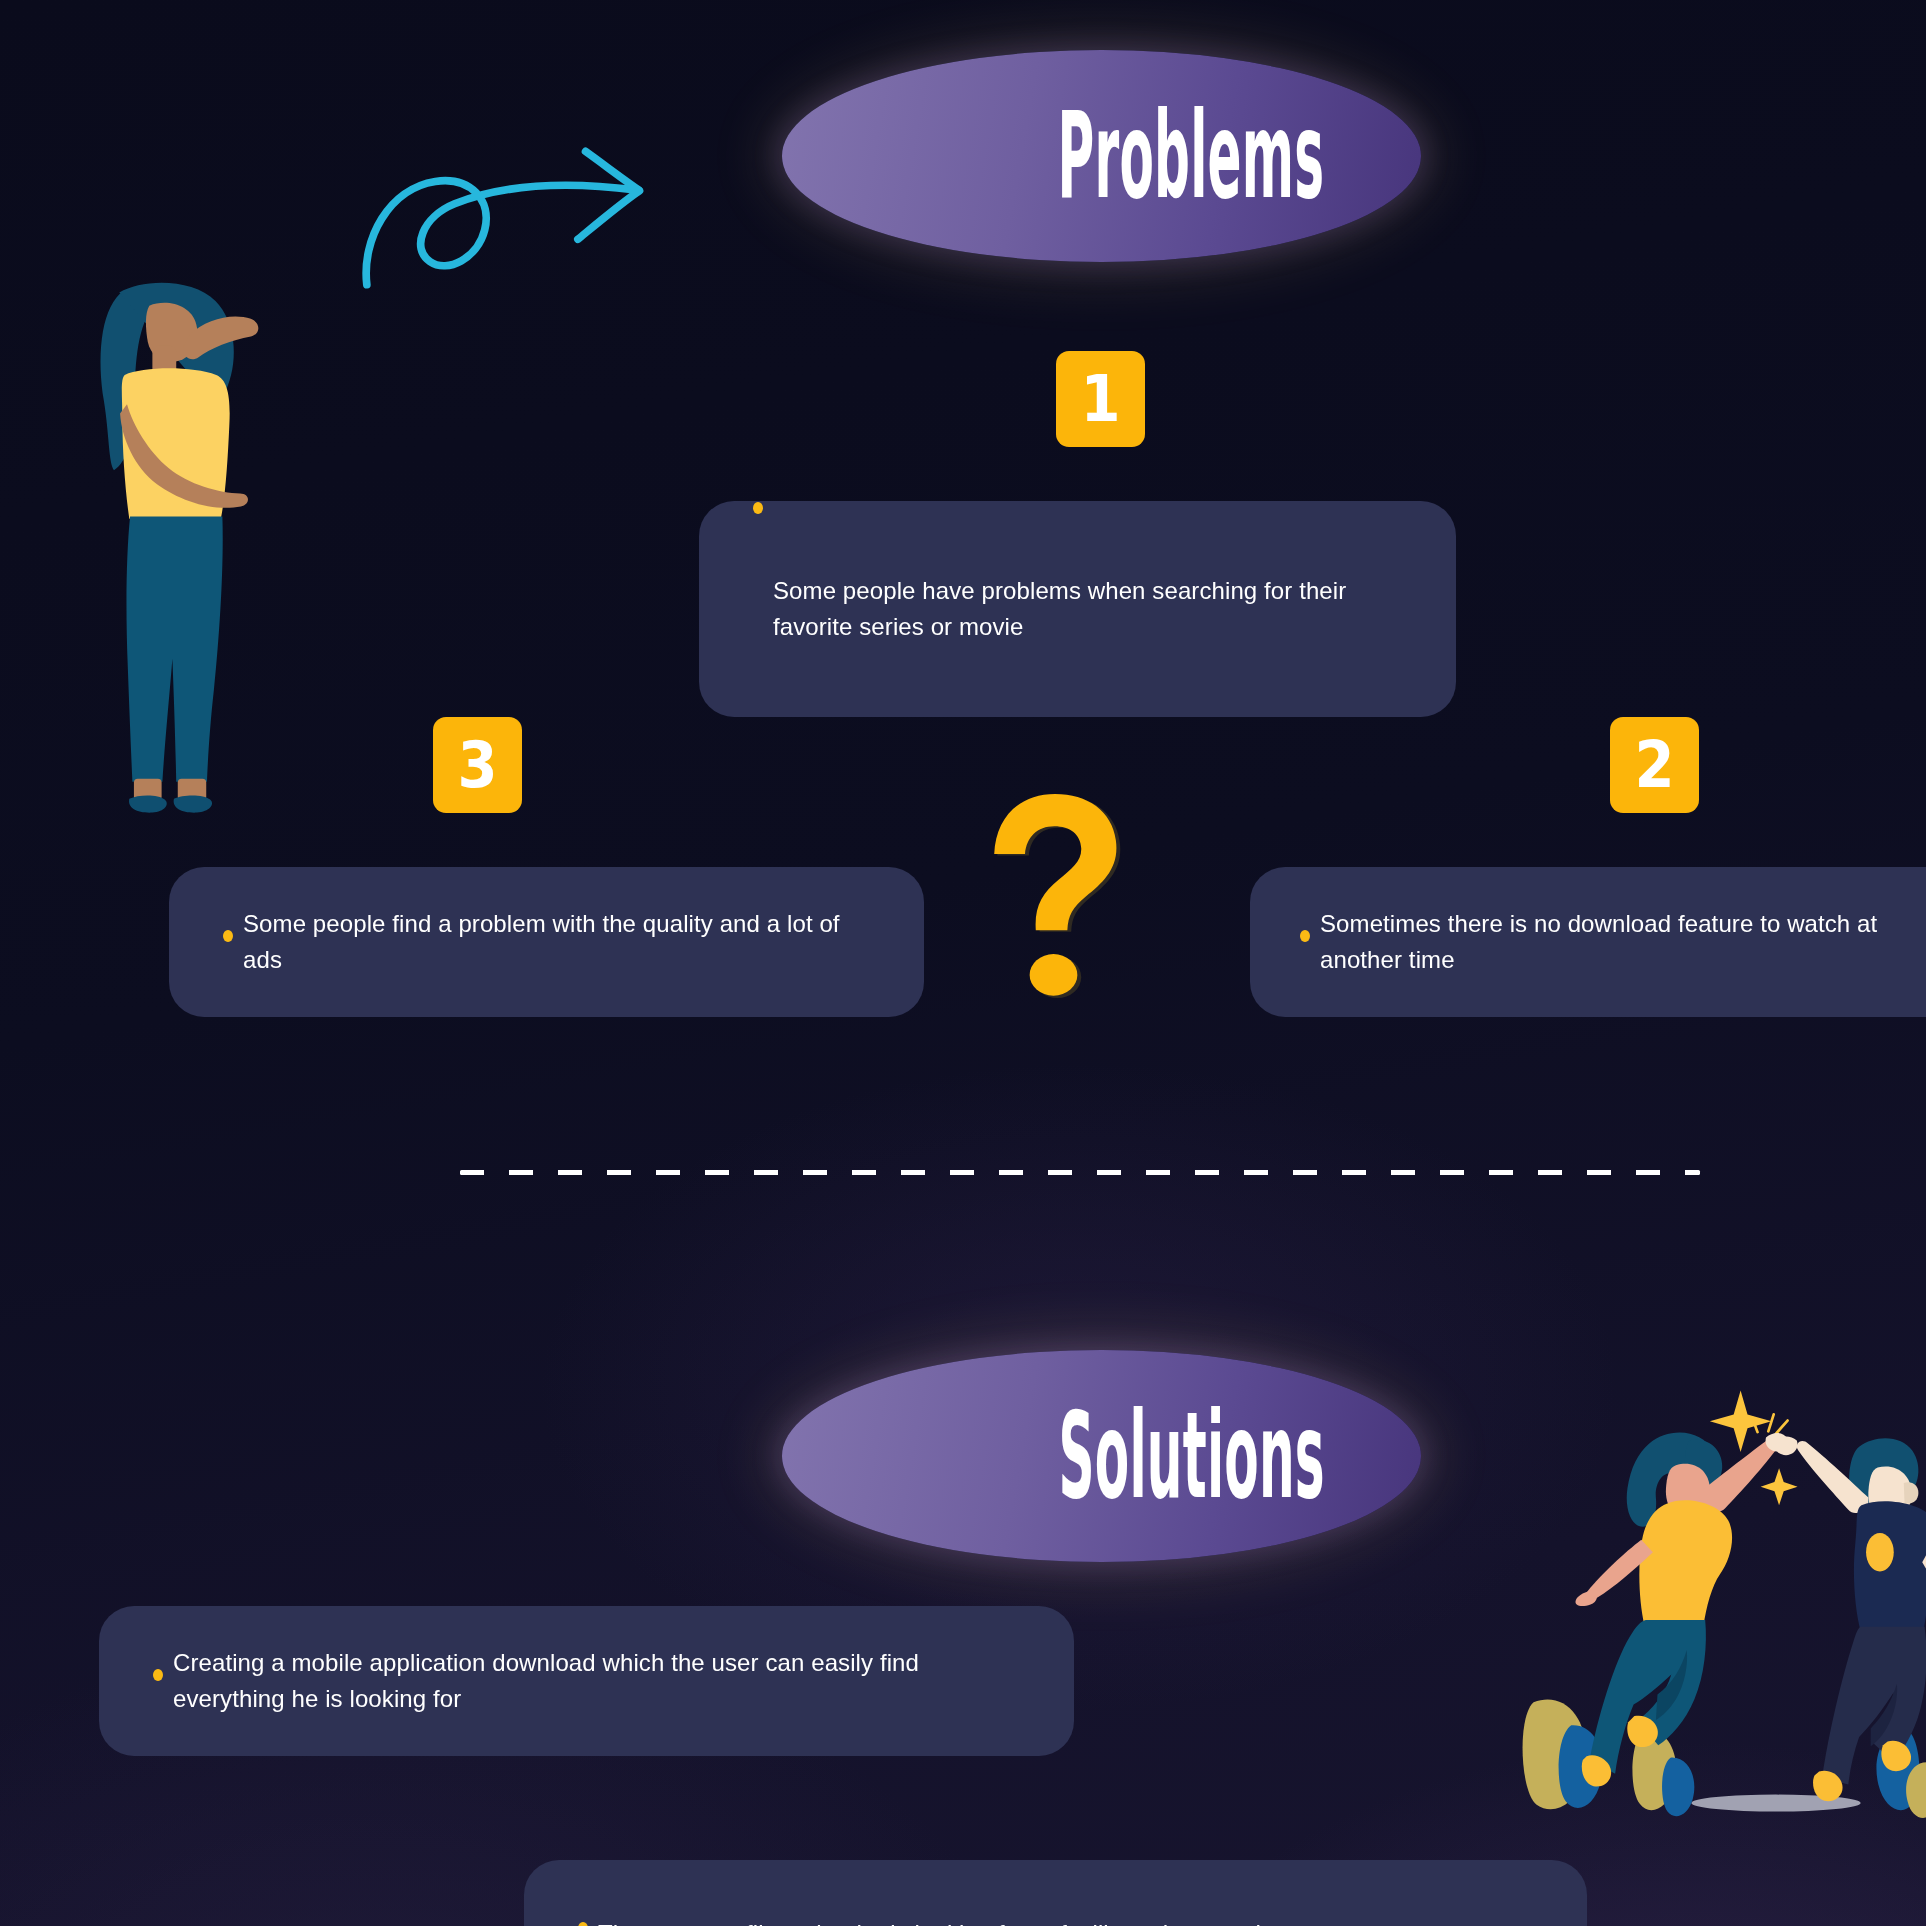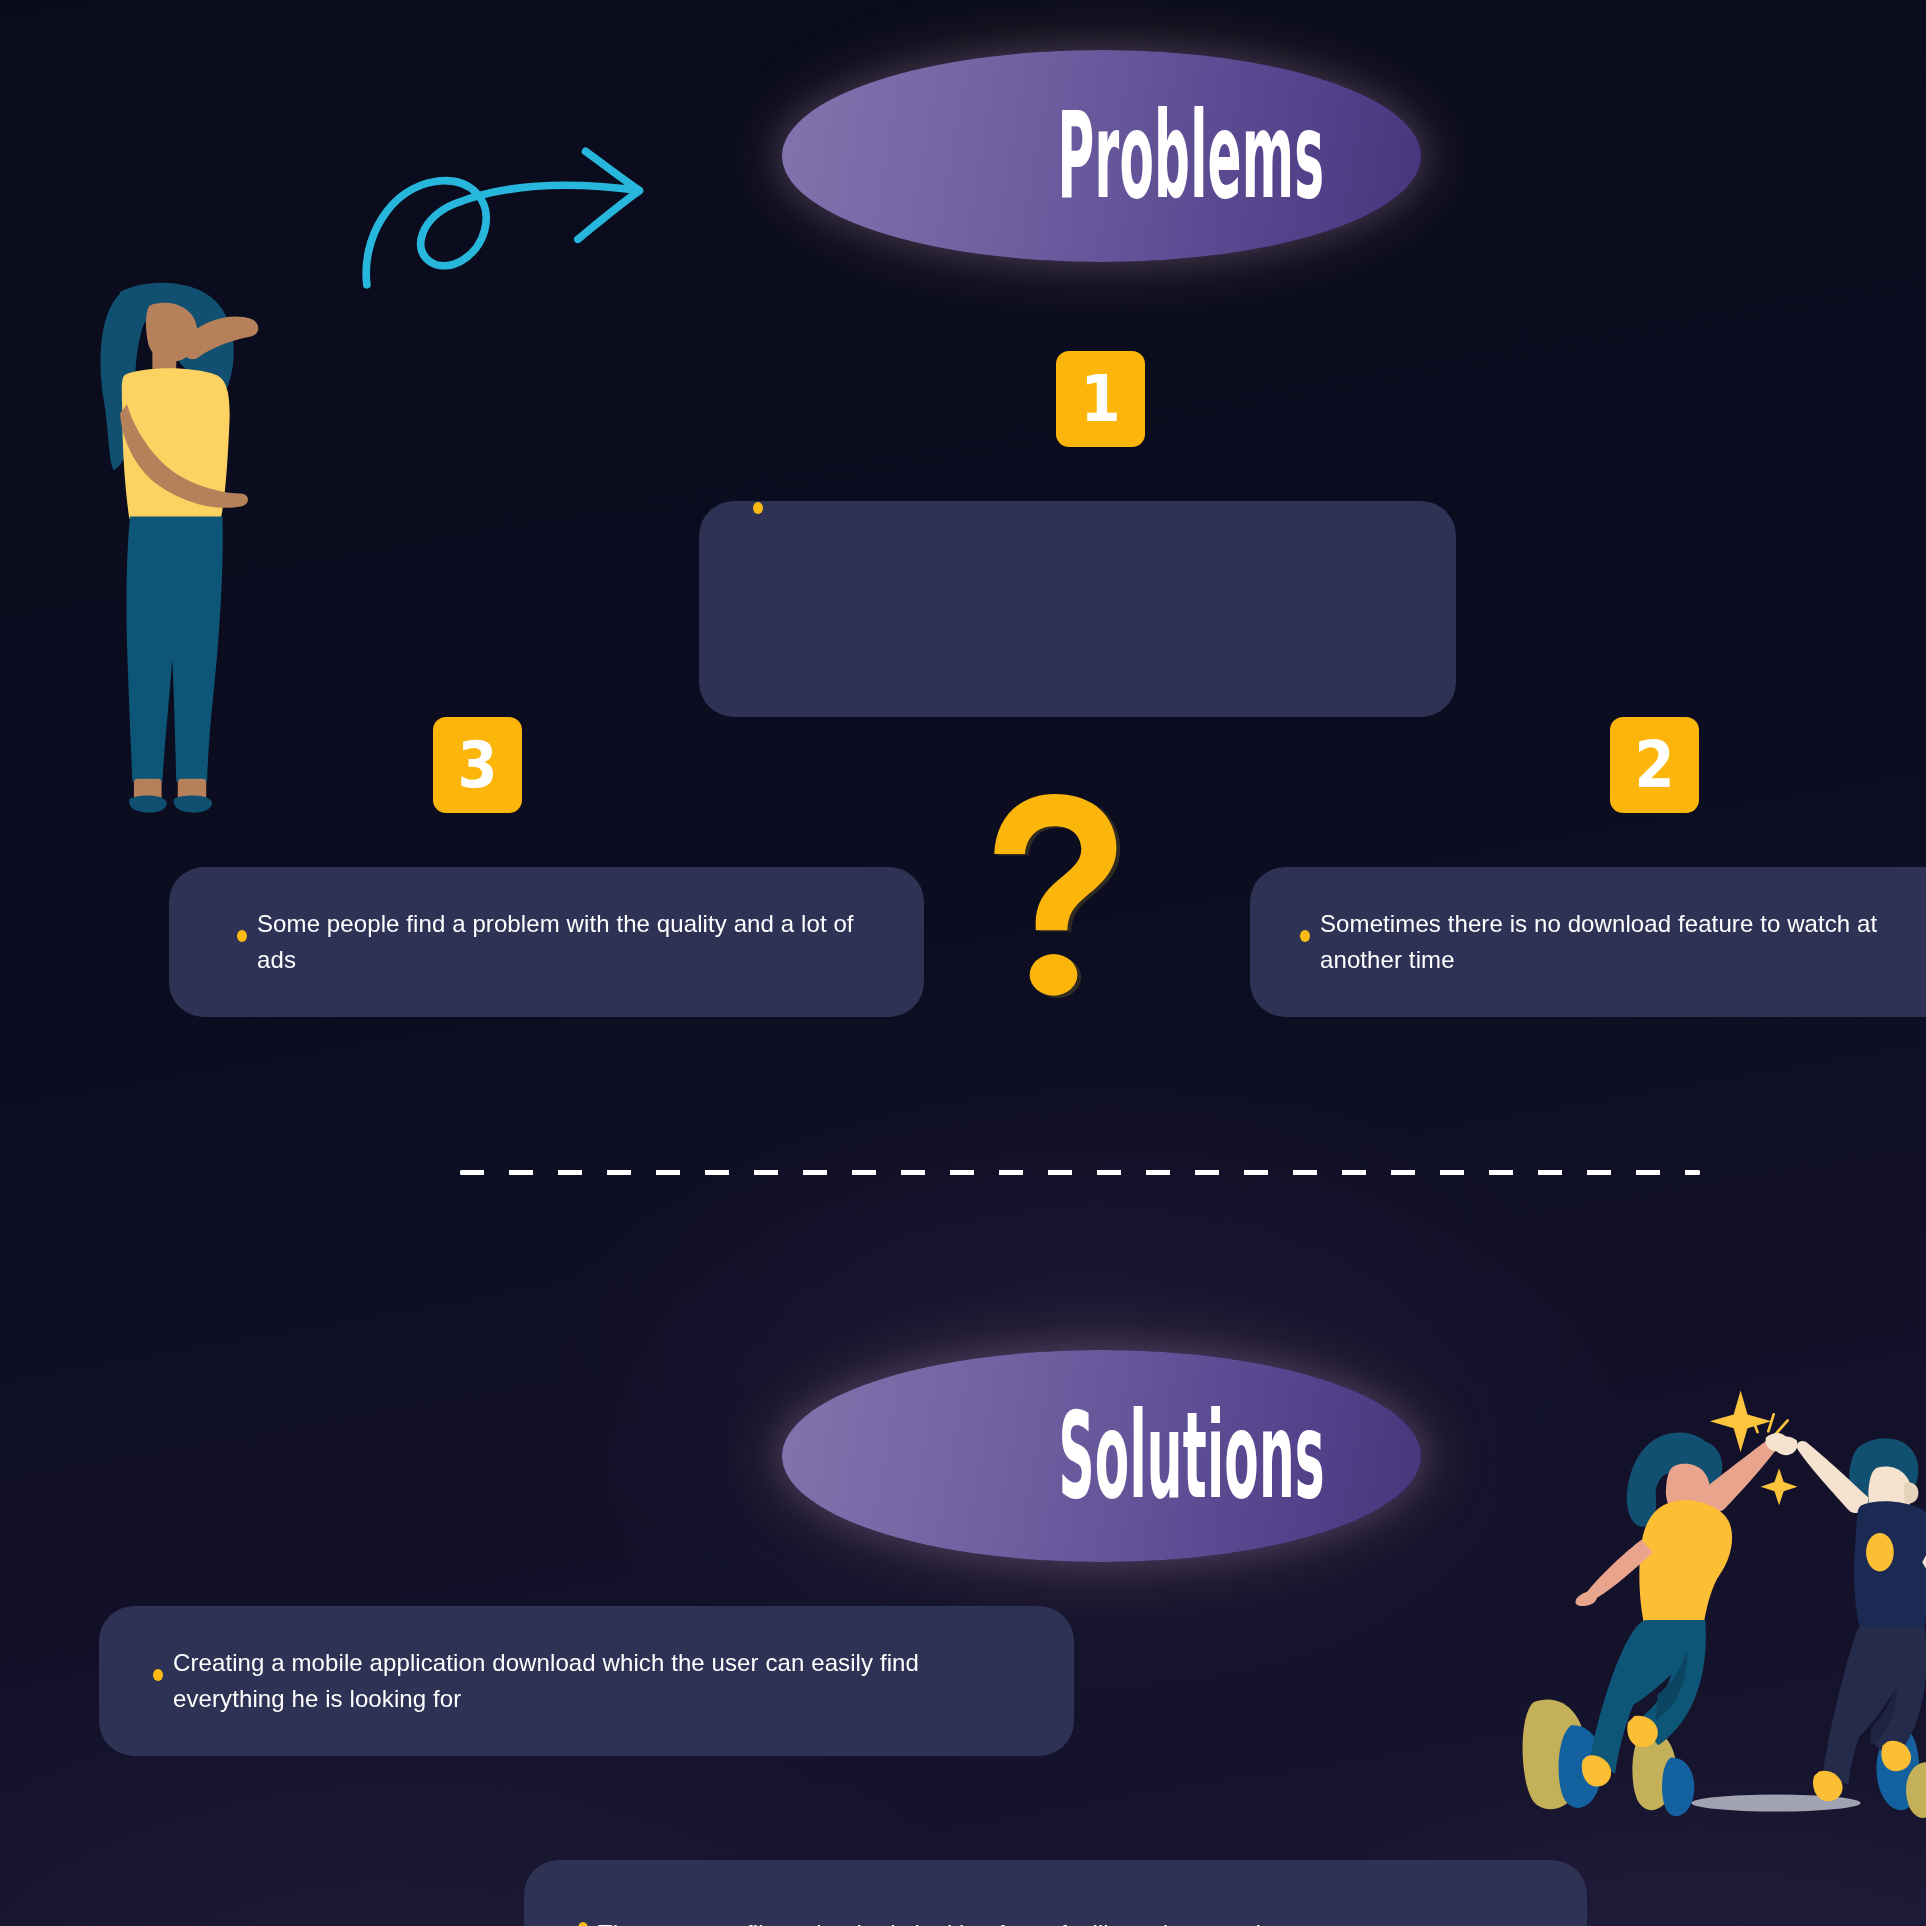--- a/index.html
+++ b/index.html
@@ -145,20 +145,21 @@
   <div class="title-pill" style="left:782px;top:50px;width:639px;height:212px;">
     <span style="font-size:96px;">Problems</span>
   </div>
 
   <div class="badge" style="left:1056px;top:351px;width:89px;height:96px;font-size:64px;">
     <span>1</span>
   </div>
 
   <div class="bubble" style="left:699px;top:501px;width:757px;height:216px;padding:0 54px 0 54px;">
     <span class="dot"></span>
+    <p>Some people have problems when searching for their favorite series or movie</p>
   </div>
 
   <div class="badge" style="left:433px;top:717px;width:89px;height:96px;font-size:64px;">
     <span>3</span>
   </div>
 
   <div class="badge" style="left:1610px;top:717px;width:89px;height:96px;font-size:64px;">
     <span>2</span>
   </div>
 
@@ -172,21 +173,21 @@
       <path d="M158 0 C 242 0, 306 44, 316 120 C 326 190, 284 230, 238 266
                C 204 294, 192 314, 190 354 L 108 354
                C 104 292, 124 258, 168 222 C 202 194, 228 174, 226 140
                C 224 106, 198 84, 156 84 C 112 84, 84 112, 80 156 L 0 156
                C 4 58, 68 0, 158 0 Z" fill="#fcb50a"></path>
       <ellipse cx="164" cy="476" rx="62" ry="54" fill="#2f2a22"></ellipse>
       <ellipse cx="154" cy="470" rx="62" ry="54" fill="#fcb50a"></ellipse>
     </svg>
   </div>
 
-  <div class="bubble" style="left:169px;top:867px;width:755px;height:150px;padding:0 68px;">
+  <div class="bubble" style="left:169px;top:867px;width:755px;height:150px;padding:0 54px;">
     <span class="dot" style="align-self:center;margin-top:-12.3px;"></span>
     <p>Some people find a problem with the quality and a lot of ads</p>
   </div>
 
   <div class="bubble" style="left:1250px;top:867px;width:717px;height:150px;padding:0 50px;">
     <span class="dot" style="align-self:center;margin-top:-12.3px;"></span>
     <p>Sometimes there is no download feature to watch at another time</p>
   </div>
 
   <div class="divider" style="left:460px;top:1170px;width:1240px;"></div>

